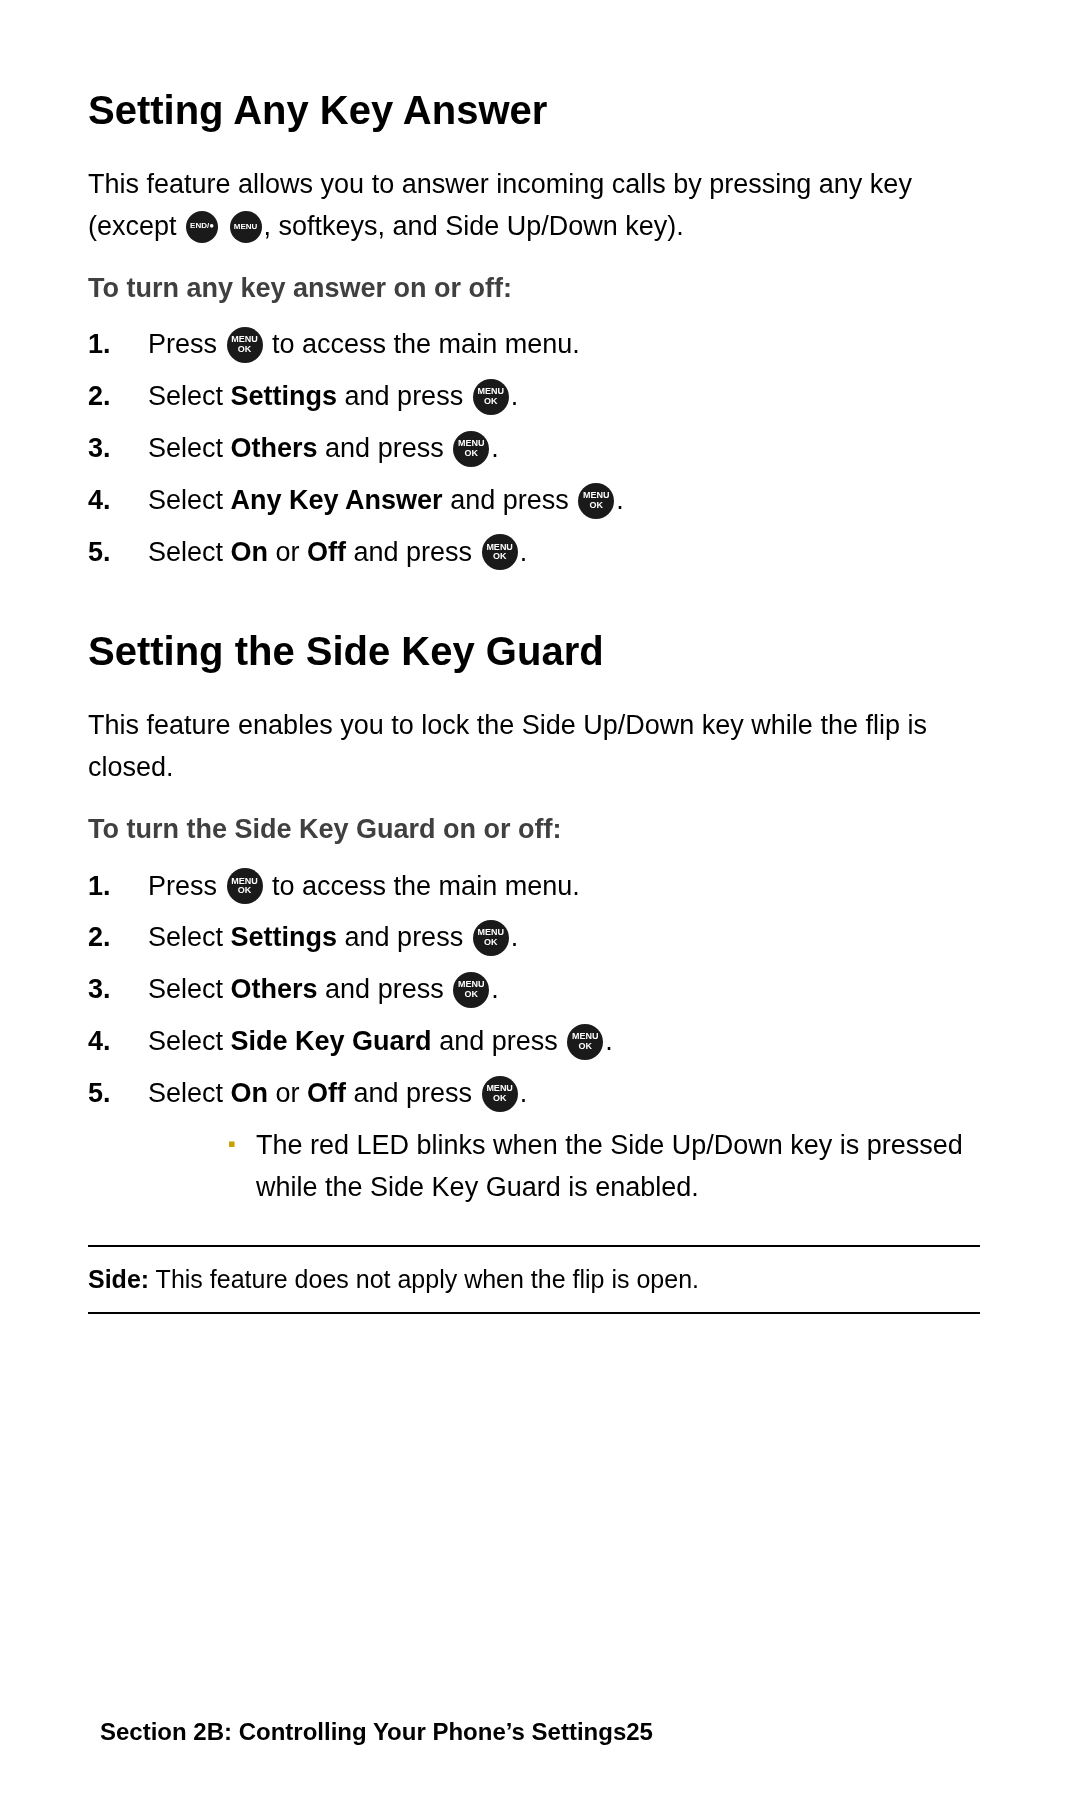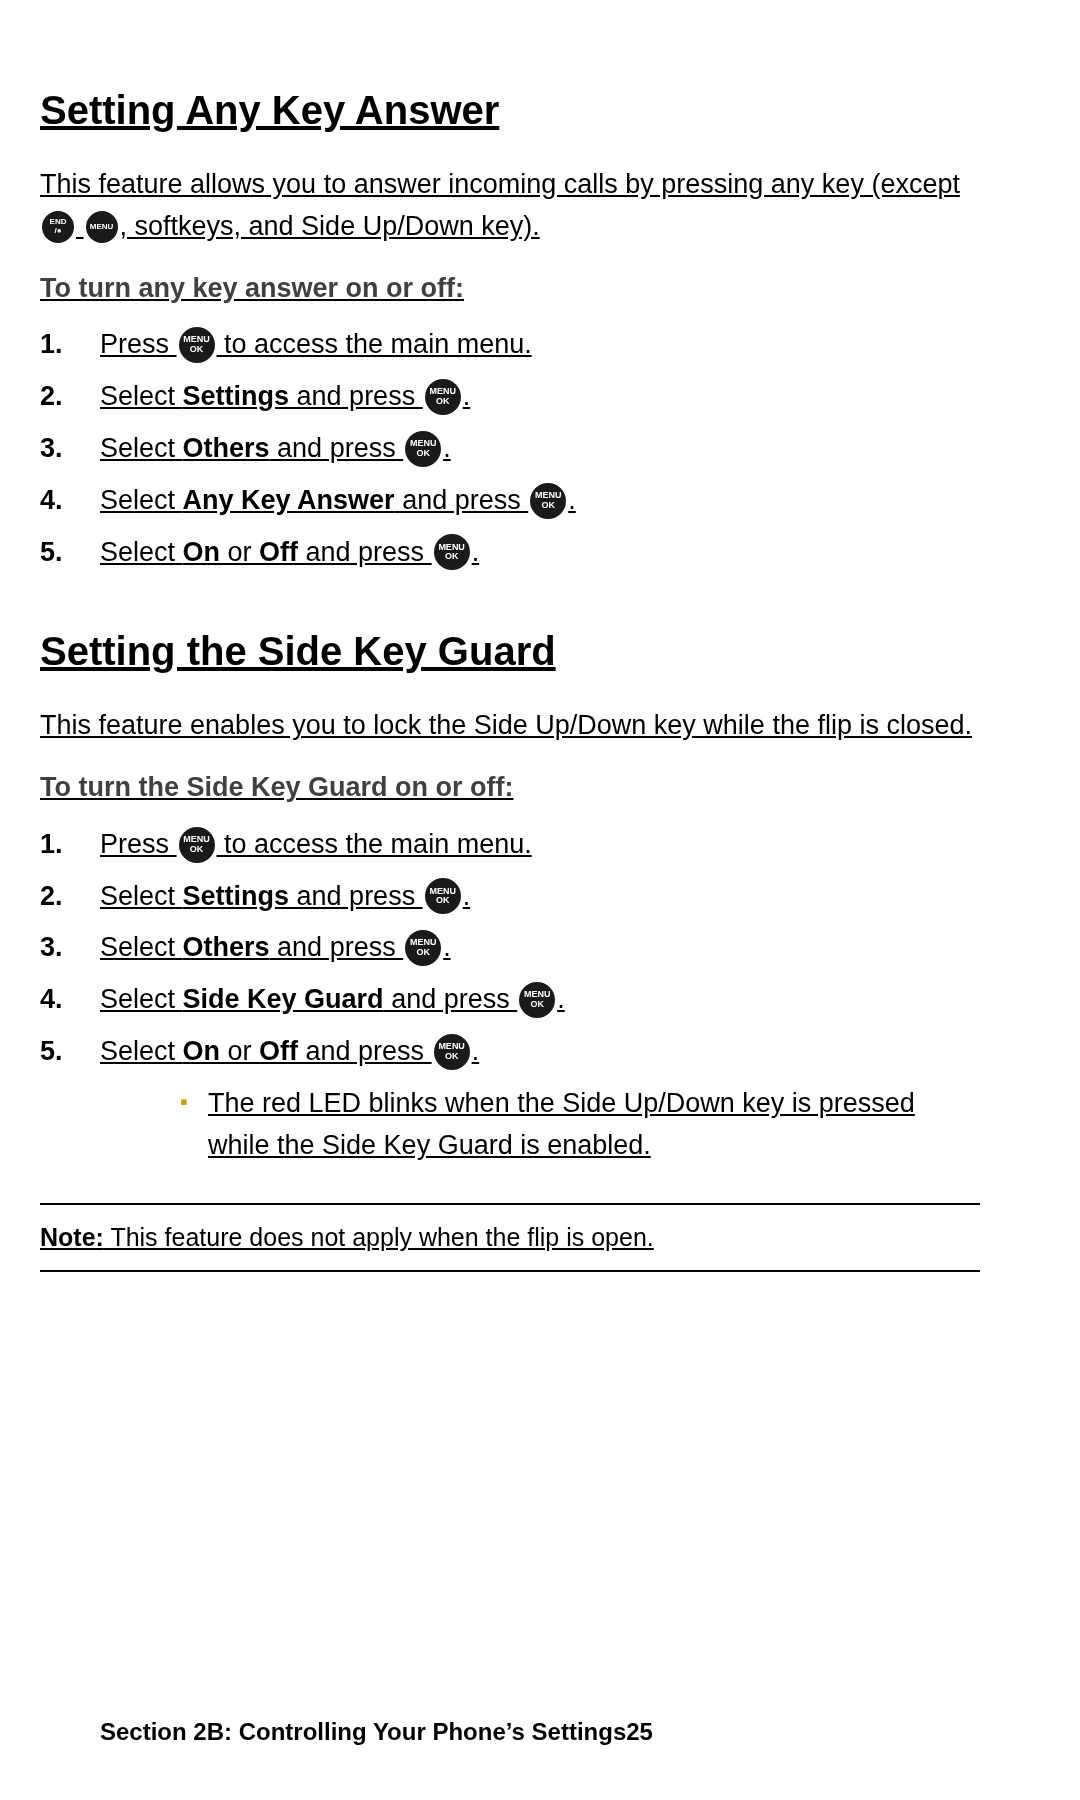--- a/index.html
+++ b/index.html
@@ -13,22 +13,21 @@
       min-height: 1800px;
       background: #ffffff;
       font-family: 'Times New Roman', Times, serif;
       font-size: 28px;
       line-height: 1.5;
       color: #000000;
       position: relative;
     }
 
     .page-content {
-      padding: 80px 100px 80px 40px;
-      text-decoration: underline;
+      padding: 80px 100px 80px 88px;
     }
 
     
     .section-title {
       font-family: Arial, Helvetica, sans-serif;
       font-size: 40px;
       font-weight: bold;
       margin-bottom: 24px;
       color: #000;
     }
@@ -176,21 +175,21 @@
 </head>
 <body>
 
 <div class="page-content">
 
   <div class="section-gap">
     <h2 class="section-title">Setting Any Key Answer</h2>
 
     <p class="body-text">
       This feature allows you to answer incoming calls by pressing any key
-      (except <span class="menu-btn menu-btn-small" style="display: inline-flex; flex-direction: column; align-items: center; justify-content: center; line-height: 1; font-size: 8px; font-weight: bold; letter-spacing: 0px;">
+      (except <span class="menu-btn menu-btn-small" style="display: inline-flex; flex-direction: row; align-items: center; justify-content: center; line-height: 1; font-size: 8px; font-weight: bold; letter-spacing: 0px;">
           <span style="font-size:8px;line-height:1.1">END</span>
           <span style="font-size:8px;line-height:1.1">/●</span>
         </span>&nbsp;<span class="menu-btn menu-btn-small" style="display: inline-flex; flex-direction: column; align-items: center; justify-content: center; line-height: 1; font-size: 8px; font-weight: bold; letter-spacing: 0px;">
           <span style="font-size:8px;line-height:1.2">MENU</span>
         </span>, softkeys, and Side Up/Down key).
     </p>
 
     <p class="sub-heading">To turn any key answer on or off:</p>
 
     <ol class="numbered-list">
@@ -275,21 +274,21 @@
             <span style="font-size:9px;line-height:1.1">OK</span>
           </span>.
         <ul class="bullet-list">
           <li>The red LED blinks when the Side Up/Down key is pressed while the Side Key Guard is enabled.</li>
         </ul>
       </li>
     </ol>
   </div>
 
   <div class="note-bar">
-    <span class="note-bold">Note:</span><span> This feature does not apply when the flip is open.</span>
+    <span class="note-bold">Side:</span><span> This feature does not apply when the flip is open.</span>
   </div>
 
 </div>
 
 <div class="footer">
   <span class="footer-left">Section 2B: Controlling Your Phone’s Settings</span>
   <span class="footer-right">25</span>
 </div>
 
 </body></html>

